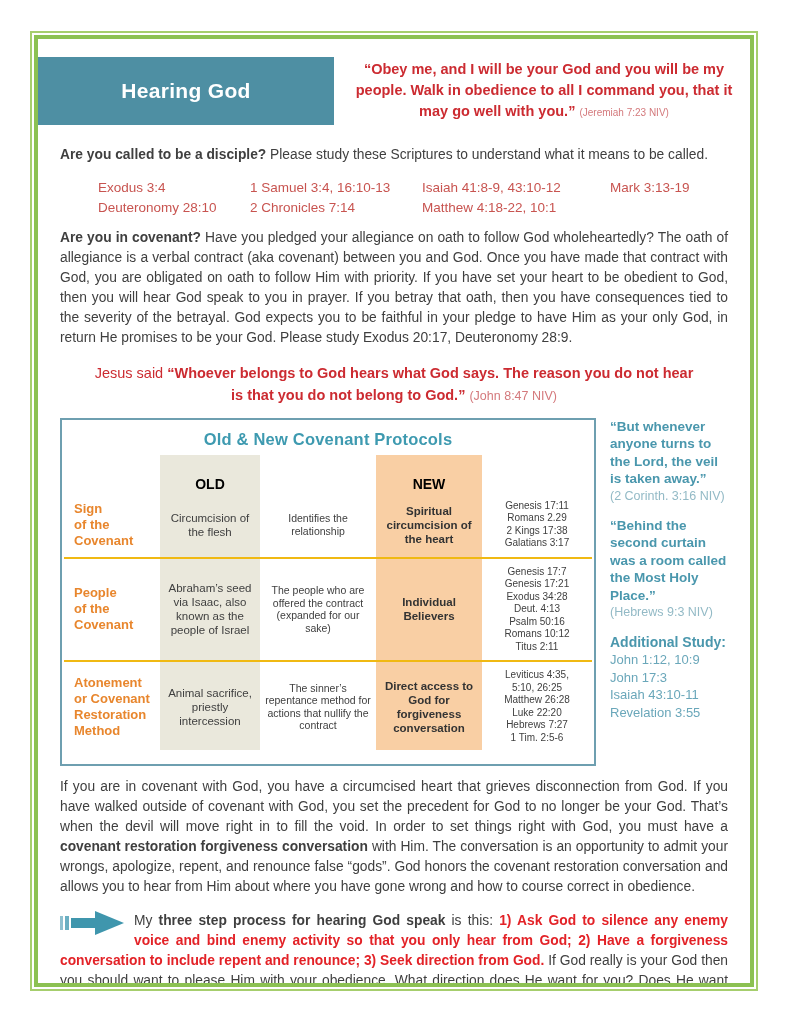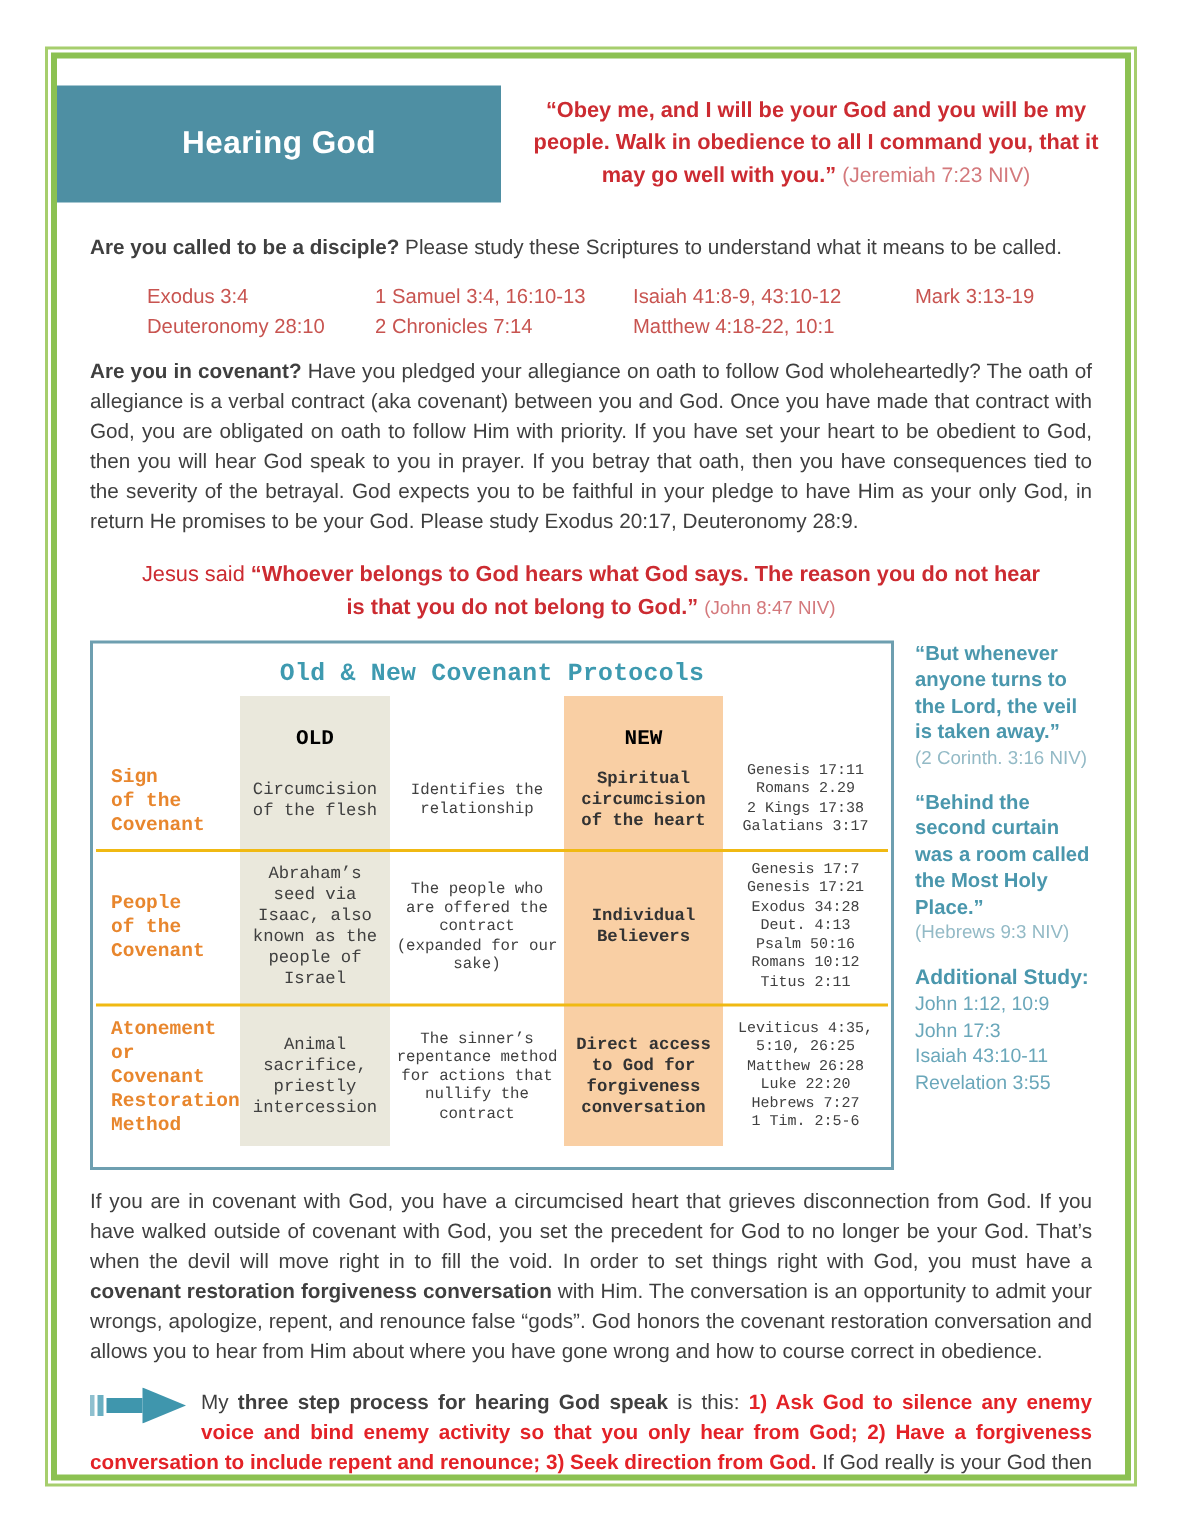--- a/index.html
+++ b/index.html
@@ -14,29 +14,29 @@
   }
   .frame-inner{
     width:100%;height:100%;box-sizing:border-box;
     border:4px solid #8cc152;overflow:hidden;
   }
   .content{padding:0 22px;box-sizing:border-box;}
 
   
   .header-row{display:flex;margin:18px -10px 0 -22px;align-items:center;}
   .title-box{
-    flex:0 0 296px;height:78px;background:#4e8fa3;
+    flex:0 0 296px;height:68px;background:#4e8fa3;
     display:flex;align-items:center;justify-content:center;
   }
   .title-box .title{color:#ffffff;font-size:21px;font-weight:bold;letter-spacing:.3px;}
   .header-quote{
     flex:1;margin-left:16px;text-align:center;
     font-size:14.5px;font-weight:bold;color:#cc2b31;line-height:21px;
   }
-  .header-quote .cite{font-weight:normal;color:#d4797c;font-size:14px;}
+  .header-quote .cite{font-weight:normal;color:#d4797c;font-size:10px;}
 
   
   .para{font-size:13.8px;line-height:20px;text-align:justify;}
   .lead-bold{font-weight:bold;}
   .disciple{margin-top:20px;}
   .refs-grid{
     display:grid;grid-template-columns:152px 172px 188px auto;
     margin:5px 0 0 38px;row-gap:2px;
     color:#c85450;font-size:13.5px;line-height:18px;
   }
@@ -47,21 +47,21 @@
     margin:9px auto 0;width:600px;text-align:center;
     font-size:14.5px;color:#cc2b31;line-height:22px;
   }
   .jesus-quote .jq-bold{font-weight:bold;text-align:center;}
   .jesus-quote .cite{color:#d4797c;font-size:12.5px;}
 
   
   .table-section{display:flex;margin-top:11px;}
   .table-box{
     flex:0 0 532px;box-sizing:border-box;border:2px solid #6e9fb0;
-    background:#ffffff;padding:8px 0 14px;font-family:Liberation Mono, monospace;
+    background:#ffffff;padding:8px 0 14px;
   }
   .table-title{
     text-align:center;color:#3e9ab0;font-weight:bold;font-size:16.5px;
     letter-spacing:.2px;margin:2px 0 6px;
   }
   .tgrid-wrap{position:relative;margin:0 2px;}
   .band{position:absolute;top:0;bottom:0;z-index:0;}
   .band-old{left:96px;width:100px;background:#eae8dc;}
   .band-new{left:312px;width:106px;background:#f9cfa4;}
   .tgrid{

